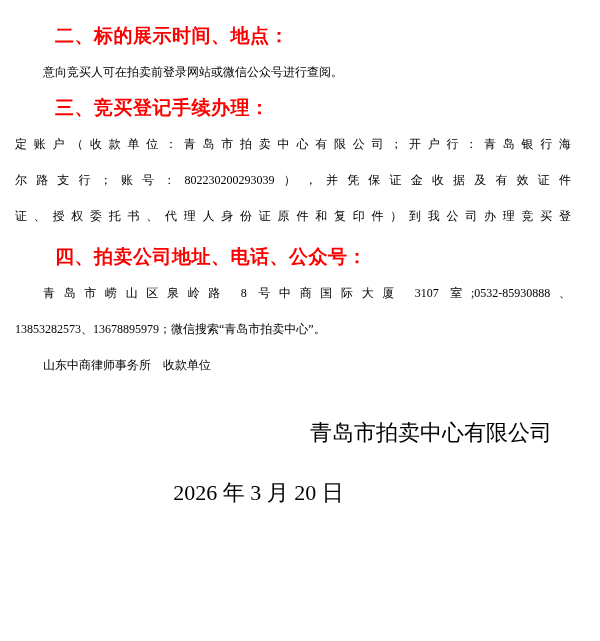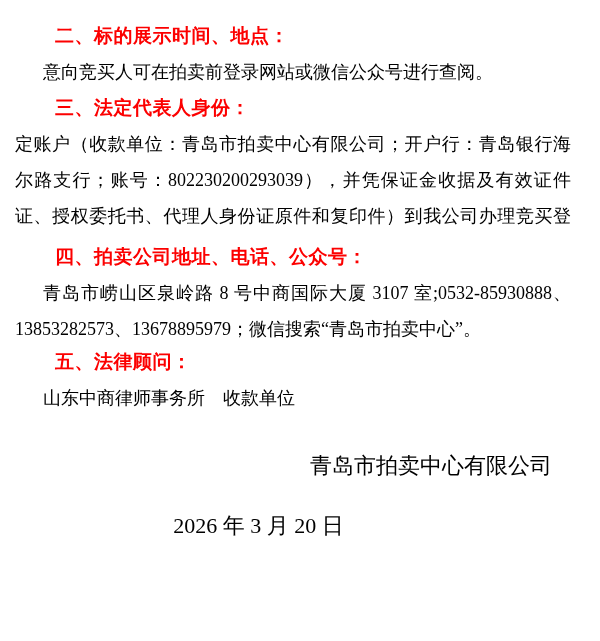--- a/index.html
+++ b/index.html
@@ -28,21 +28,21 @@
     font-family: "Liberation Sans", "DejaVu Sans", sans-serif;
     font-weight: bold;
     font-size: 19px;
     letter-spacing: 0.5px;
     color: var(--heading_red, #fc0000);
   }
   .line {
     margin: 0;
     height: 36px;
     line-height: 36px;
-    font-size: 18px;
+    font-size: 12px;
   }
   .indent { padding-left: 28px; }
   .fill {
     text-align: justify;
     text-align-last: justify;
   }
   .sec-four .heading { margin-top: 5px; }
   .sec-five .heading { margin-top: -3px; }
   .signature {
     margin-top: 32px;
@@ -66,34 +66,33 @@
 <body>
 
 <div class="doc">
 
   <section class="sec-two">
     <h3 class="heading">二、标的展示时间、地点：</h3>
     <p class="line indent">意向竞买人可在拍卖前登录网站或微信公众号进行查阅。</p>
   </section>
 
   <section class="sec-three">
-    <h3 class="heading">三、法定代表人身份：</h3>
+    <h3 class="heading">三、竞买登记手续办理：</h3>
     <p class="line fill">定账户（收款单位：青岛市拍卖中心有限公司；开户行：青岛银行海</p>
     <p class="line fill">尔路支行；账号：802230200293039），并凭保证金收据及有效证件</p>
     <p class="line fill">证、授权委托书、代理人身份证原件和复印件）到我公司办理竞买登</p>
   </section>
 
   <section class="sec-four">
     <h3 class="heading">四、拍卖公司地址、电话、公众号：</h3>
     <p class="line indent fill">青岛市崂山区泉岭路 8 号中商国际大厦 3107 室;0532-85930888、</p>
     <p class="line">13853282573、13678895979；微信搜索“青岛市拍卖中心”。</p>
   </section>
 
   <section class="sec-five">
-    <h3 class="heading">五、法律顾问：</h3>
     <p class="line indent">山东中商律师事务所　收款单位</p>
   </section>
 
   <div class="signature">
     <div class="sig-company">青岛市拍卖中心有限公司</div>
     <div class="sig-date">2026 年 3 月 20 日</div>
   </div>
 
 </div>
 

